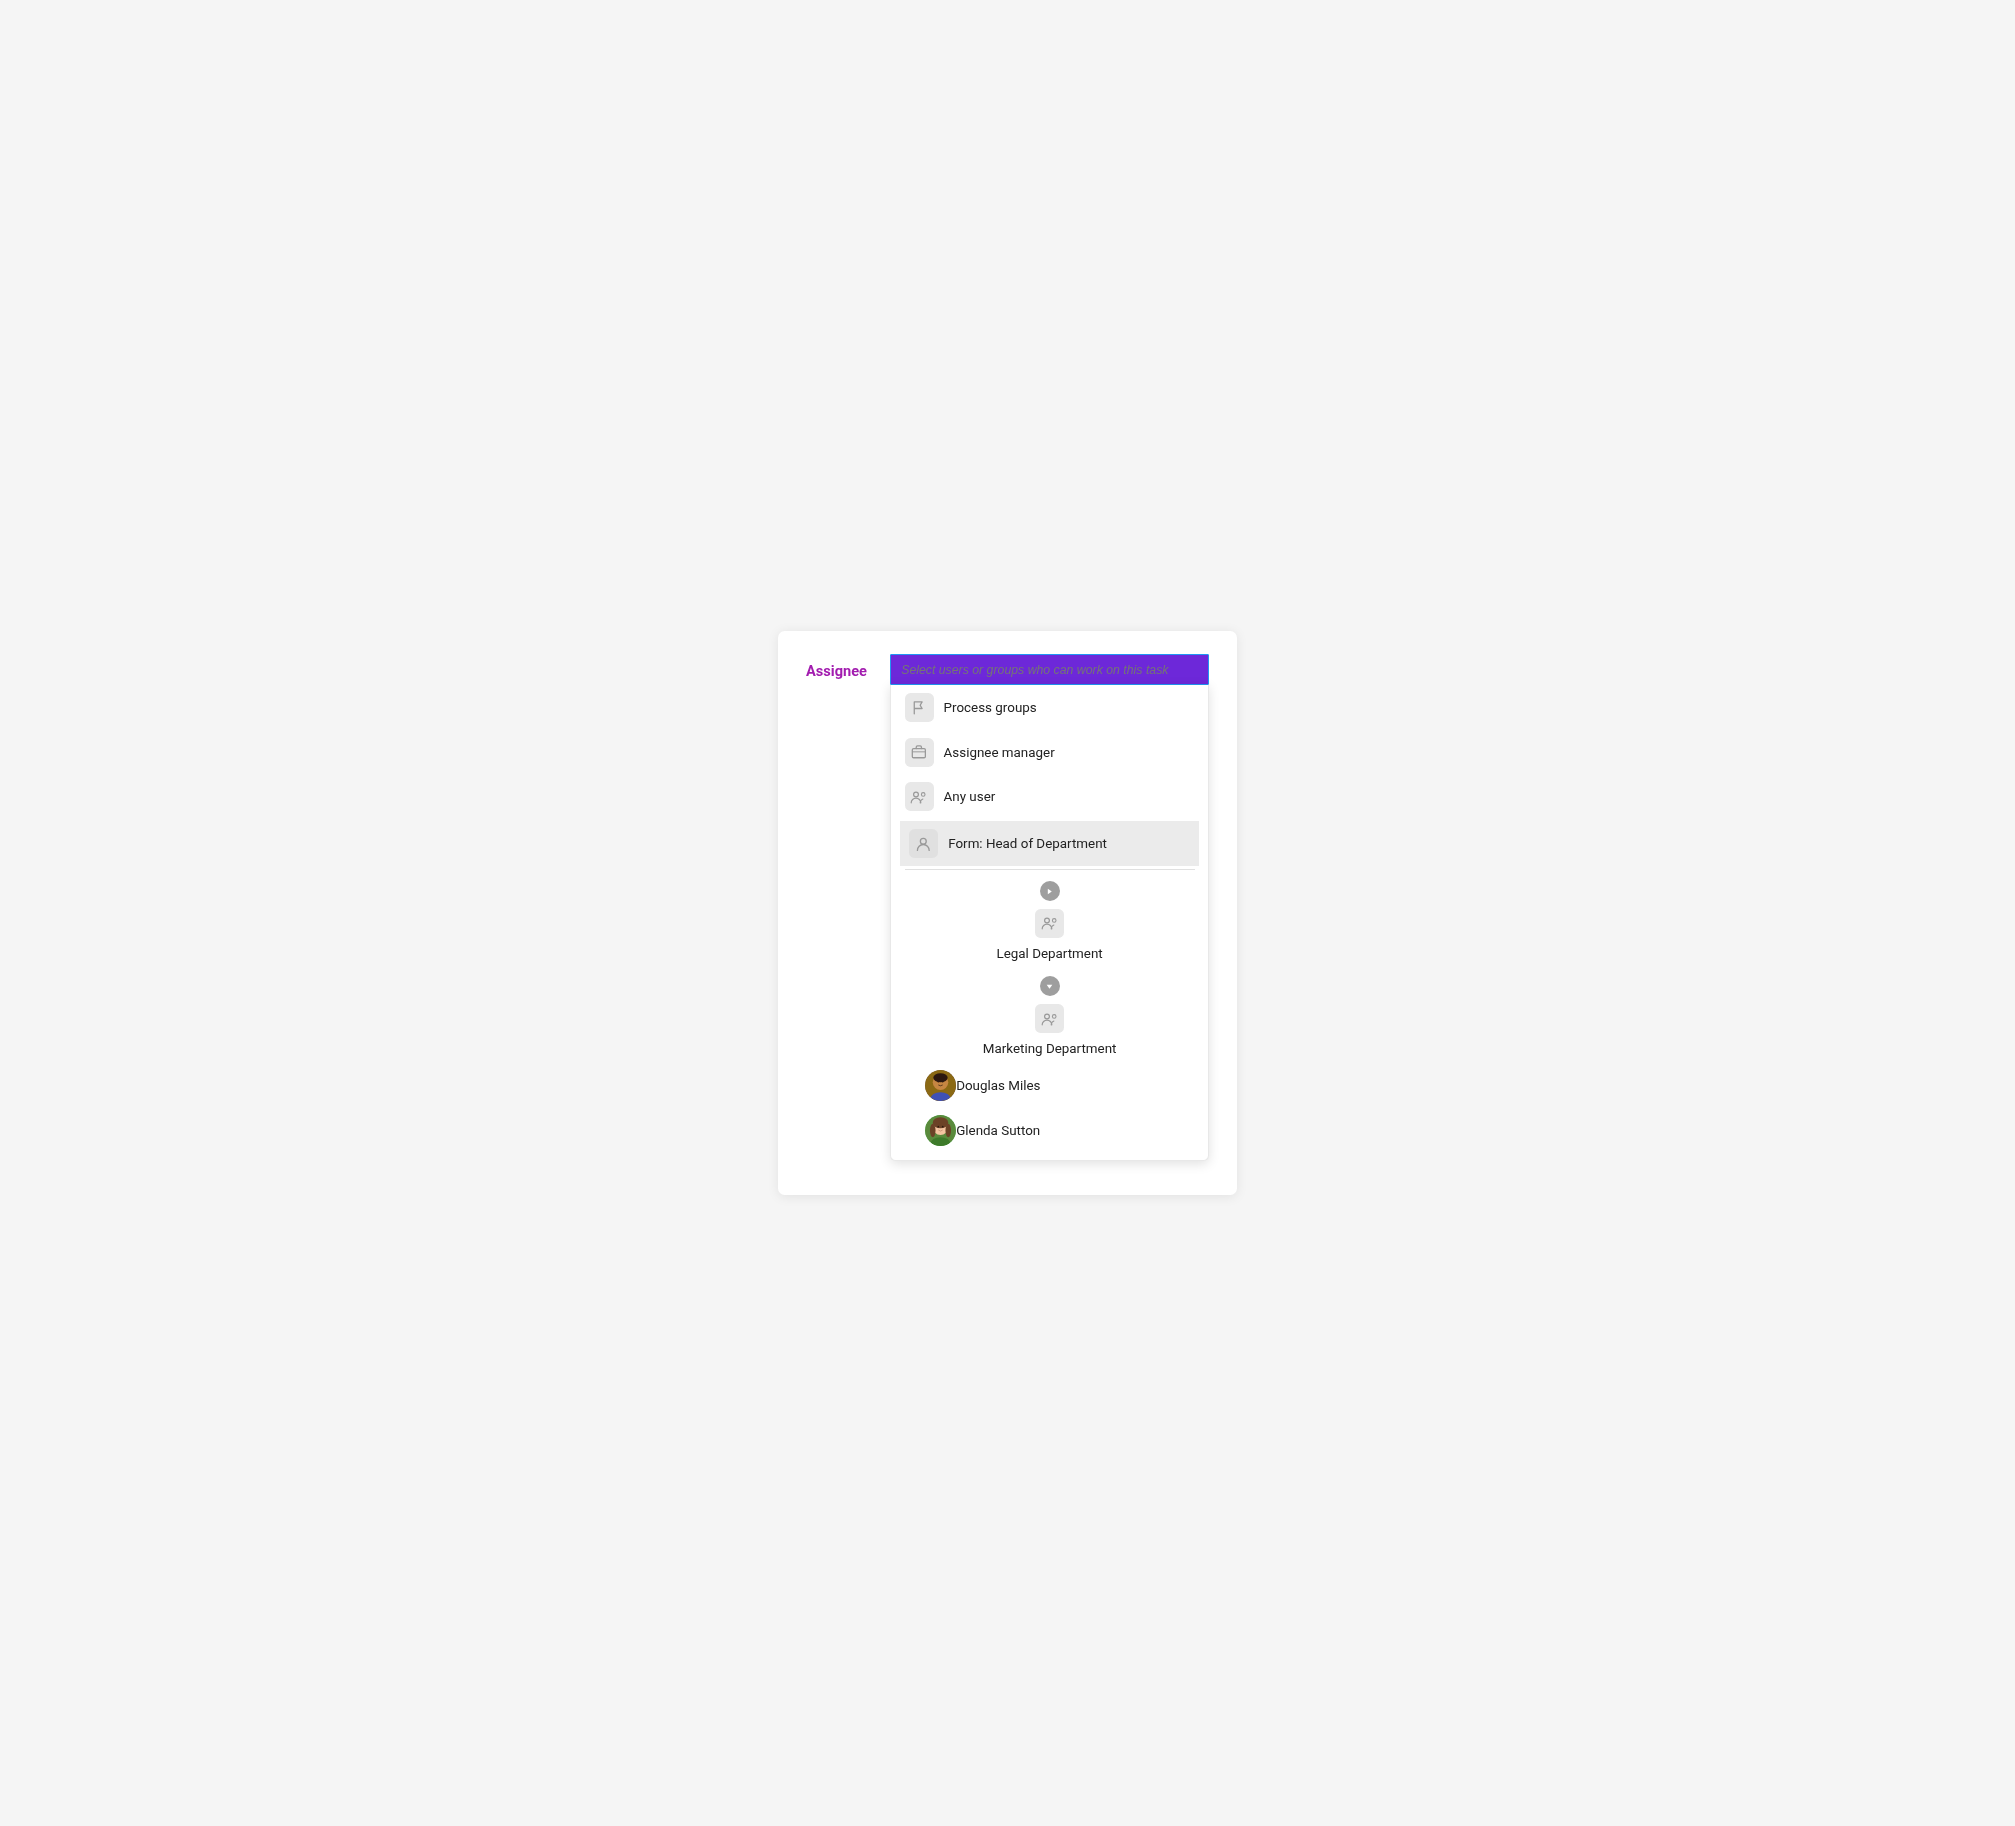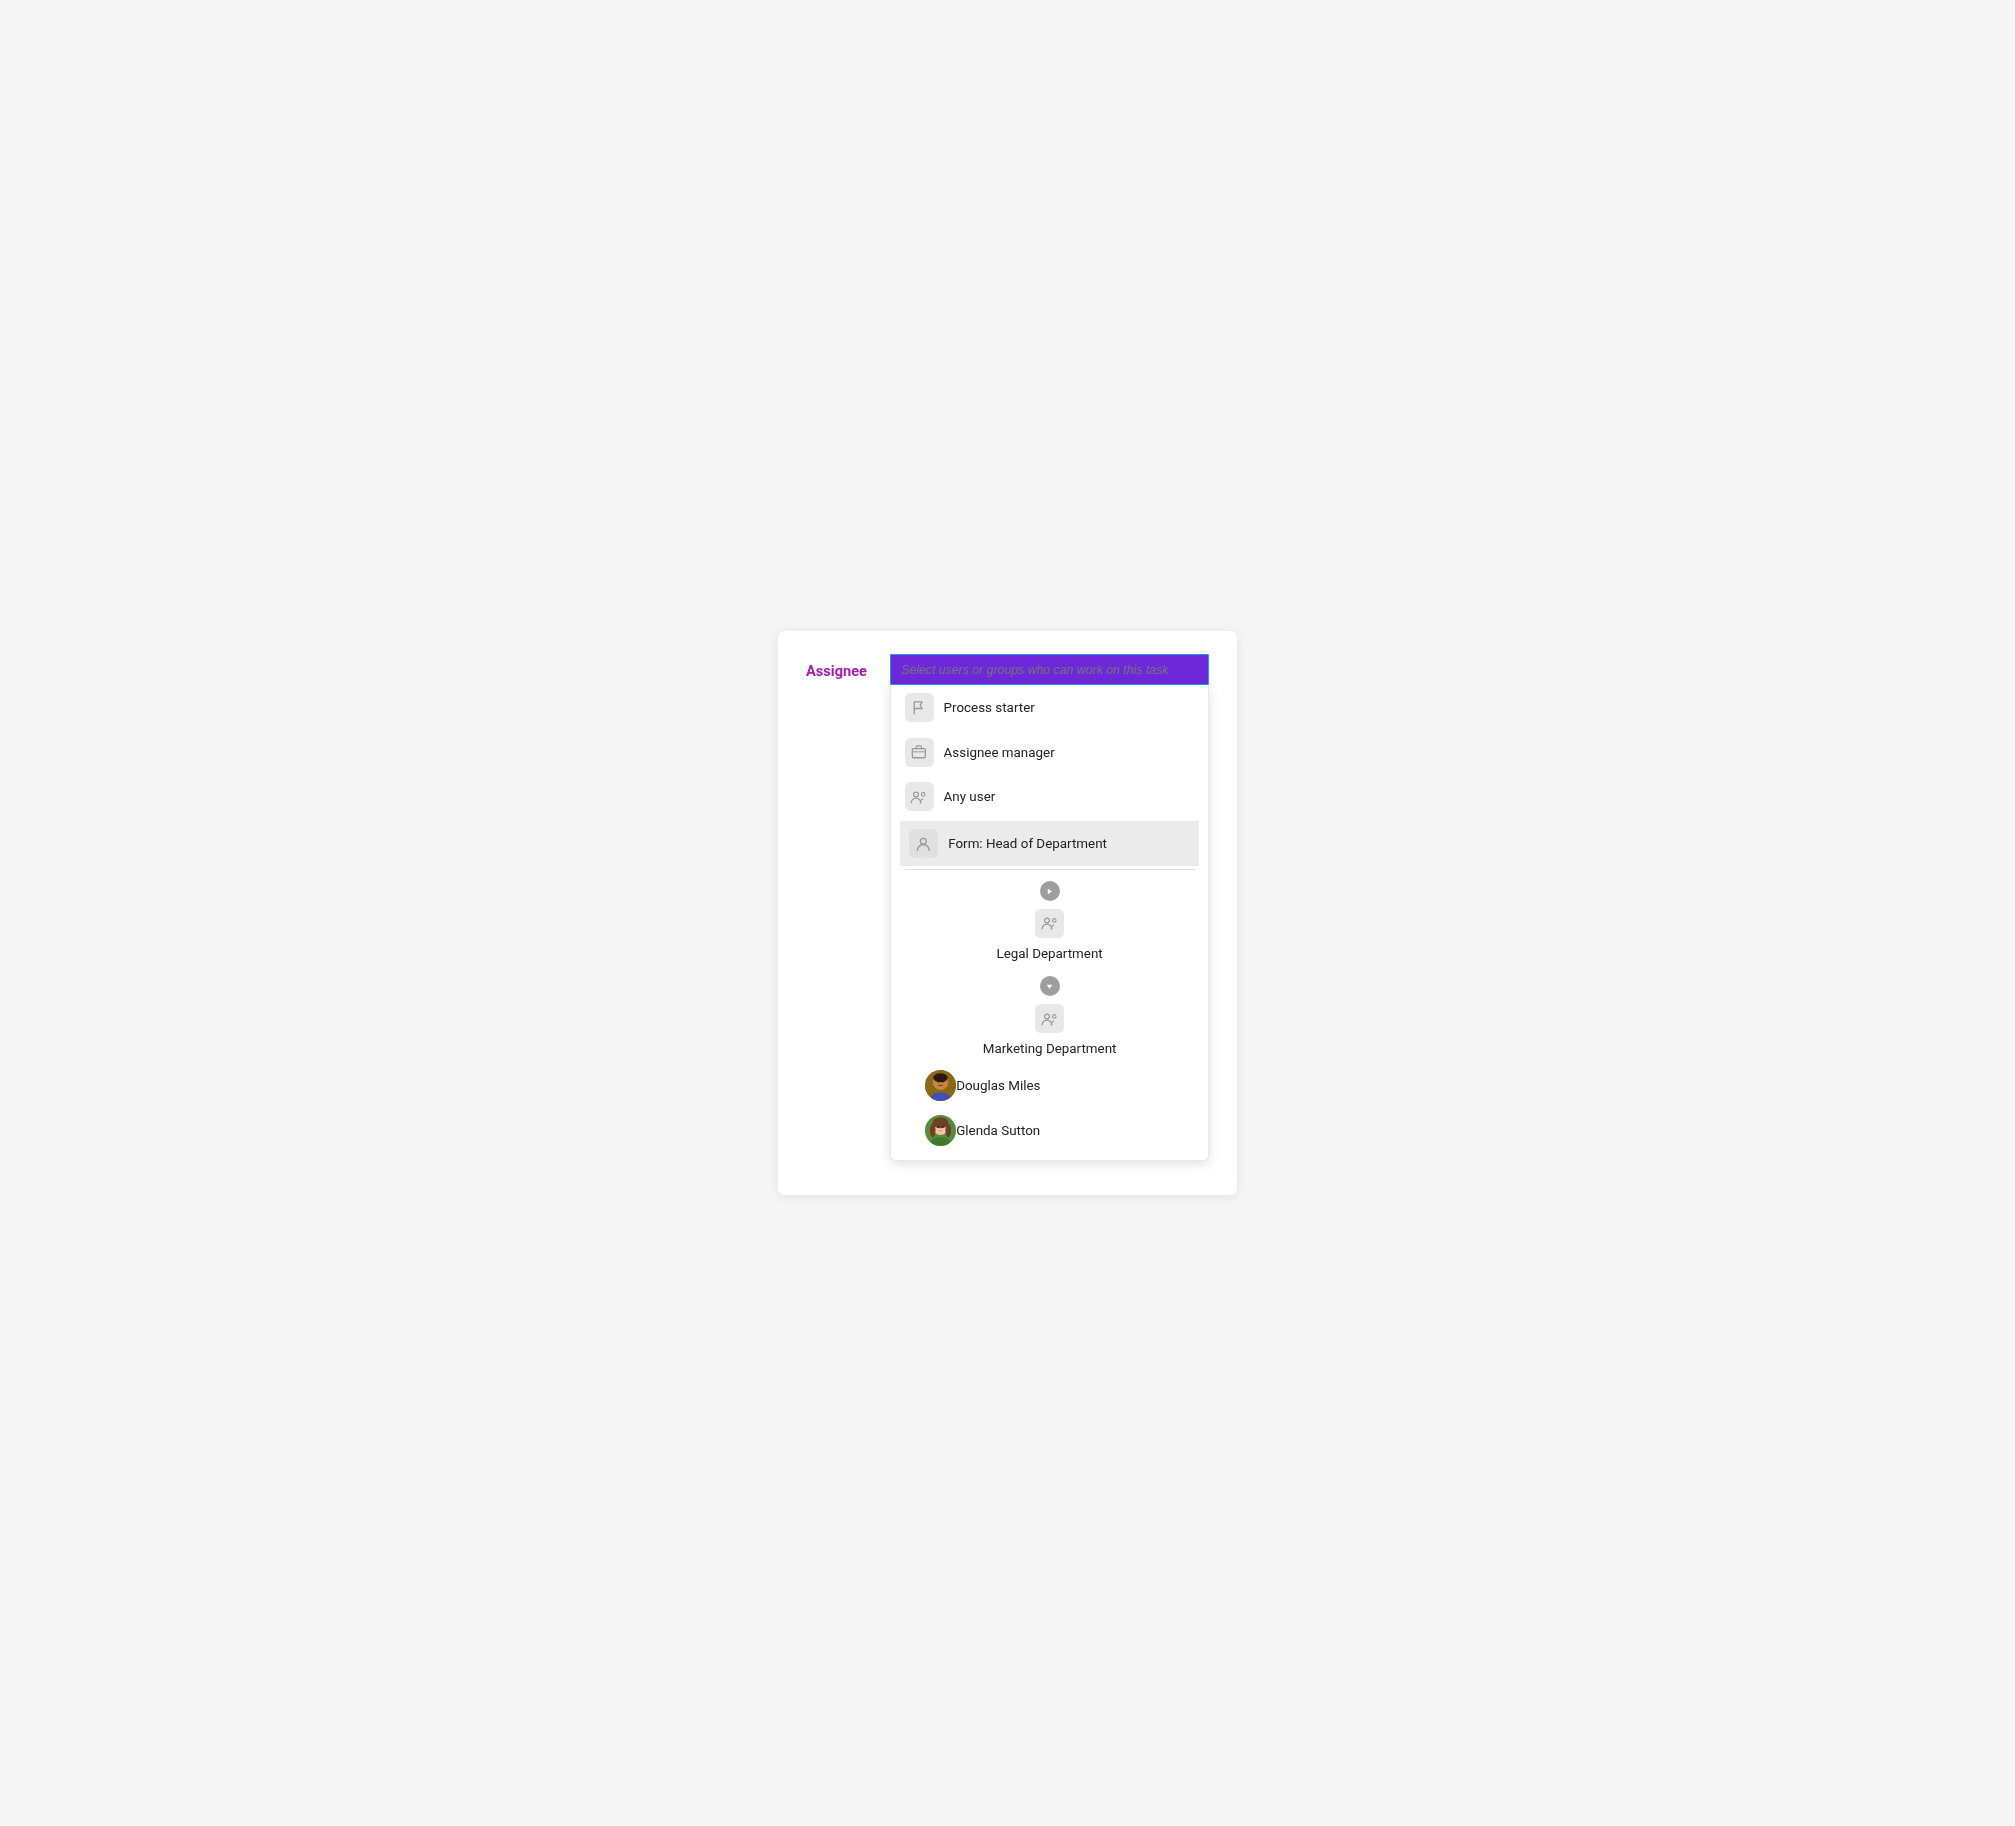--- a/index.html
+++ b/index.html
@@ -164,21 +164,21 @@
     <div class="assignee-input-area">
       <input class="assignee-input" type="text" placeholder="Select users or groups who can work on this task" style="">
       <div class="dropdown">
 
         <div class="dropdown-item">
           <div class="icon-circle">
             <svg width="15.7" height="15.7" viewBox="0 0 24 24" fill="none">
               <path d="M5 3v18M5 3h12l-3 5 3 5H5" stroke="#999" stroke-width="2" stroke-linecap="round" stroke-linejoin="round"></path>
             </svg>
           </div>
-          <span class="item-label">Process starter</span>
+          <span class="item-label">Process groups</span>
         </div>
 
         <div class="dropdown-item">
           <div class="icon-circle">
             <svg width="15.7" height="15.7" viewBox="0 0 24 24" fill="none">
               <rect x="2" y="7" width="20" height="14" rx="2" stroke="#999" stroke-width="2"></rect>
               <path d="M8 7V5a2 2 0 012-2h4a2 2 0 012 2v2" stroke="#999" stroke-width="2" stroke-linecap="round"></path>
               <path d="M2 12h20" stroke="#999" stroke-width="1.5"></path>
             </svg>
           </div>

